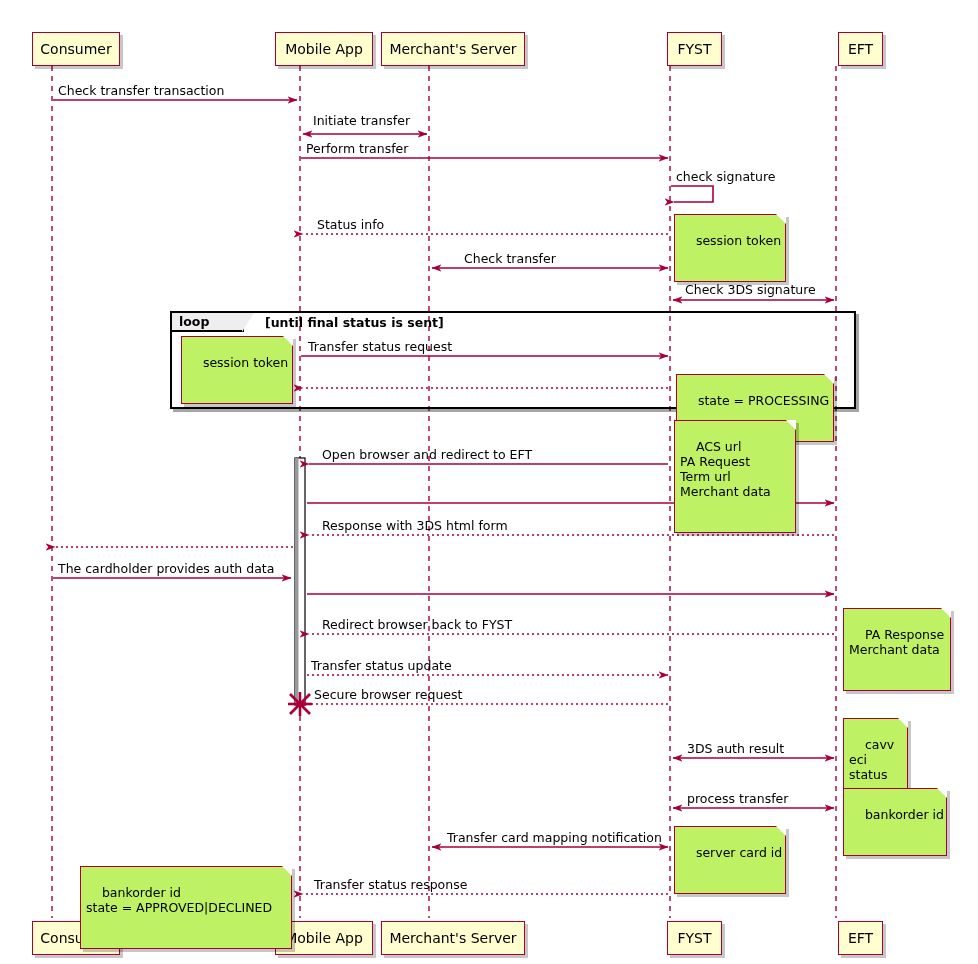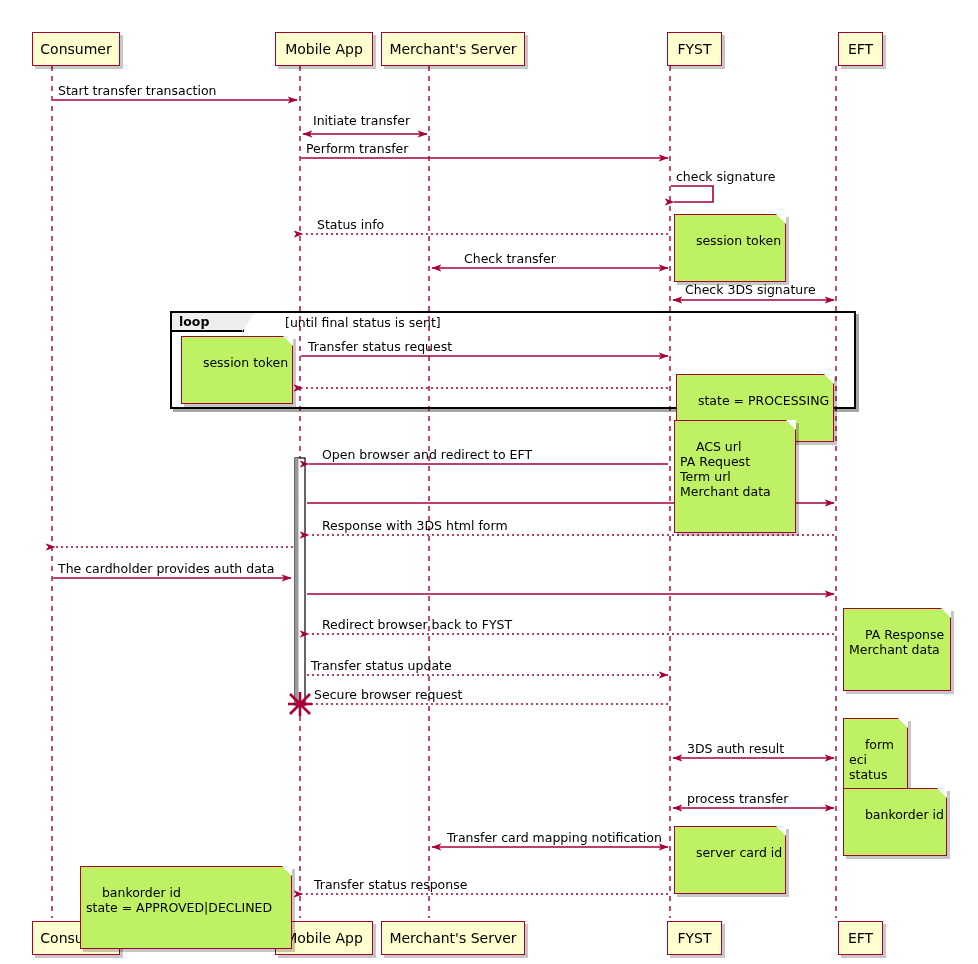--- a/index.html
+++ b/index.html
@@ -71,22 +71,22 @@
     padding:1px 7px 14px 7px; box-sizing:border-box;
     font-family:"DejaVu Sans", sans-serif;
   }
   .fraghdr::after{
     content:""; position:absolute; right:-12px; top:0;
     width:0;height:0;
     border-top:19px solid #EEEEEE;
     border-right:12px solid transparent;
   }
   .fragcond{
-    position:absolute; font-size:12.5px; font-weight:normal;
-    white-space:nowrap; font-family:"DejaVu Sans", sans-serif;margin-left:20px;
+    position:absolute; font-size:12.5px; font-weight:bold;
+    white-space:nowrap; font-family:"DejaVu Sans", sans-serif;
   }
 </style>
 </head>
 <body>
 
 <div id="diagram">
 
 
   <svg width="978" height="964">
     <defs>
@@ -171,21 +171,21 @@
       <span>FYST</span>
     </div>
   <div class="pbox" style="left:814px;top:921px; width:45px;  height:34px;">
       <span>EFT</span>
     </div>
 
   <div class="frag" style="left:170px; top:311px; width:686px; height:98px;"></div>
   <div class="fraghdr" style="left:172px; top:313px; width:72px; height:19px;"><span>loop</span></div>
   <div class="fragcond" style="left:265px; top:315px;">[until final status is sent]</div>
 
-  <div class="mlabel" style="left:58px;  top:84px;">Start transfer transaction</div>
+  <div class="mlabel" style="left:58px;  top:84px;">Check transfer transaction</div>
   <div class="mlabel" style="left:313px; top:114px;">Initiate transfer</div>
   <div class="mlabel" style="left:306px; top:142px;">Perform transfer</div>
   <div class="mlabel" style="left:676px; top:170px;">check signature</div>
   <div class="mlabel" style="left:317px; top:218px;">Status info</div>
   <div class="mlabel" style="left:464px; top:252px;">Check transfer</div>
   <div class="mlabel" style="left:685px; top:283px;">Check 3DS signature</div>
   <div class="mlabel" style="left:308px; top:340px;">Transfer status request</div>
   <div class="mlabel" style="left:322px; top:448px;">Open browser and redirect to EFT</div>
   <div class="mlabel" style="left:322px; top:519px;">Response with 3DS html form</div>
   <div class="mlabel" style="left:58px;  top:562px;">The cardholder provides auth data</div>
@@ -220,21 +220,21 @@
     <span class="fold"></span>
   </div>
 
   <div class="note" style="left:843px; top:608px; width:108px;">
     <span>PA Response
 Merchant data</span>
     <span class="fold"></span>
   </div>
 
   <div class="note" style="left:843px; top:718px; width:65px;">
-    <span>form
+    <span>cavv
 eci
 status</span>
     <span class="fold"></span>
   </div>
 
   <div class="note" style="left:843px; top:788px; width:104px;">
     <span>bankorder id</span>
     <span class="fold"></span>
   </div>
 

